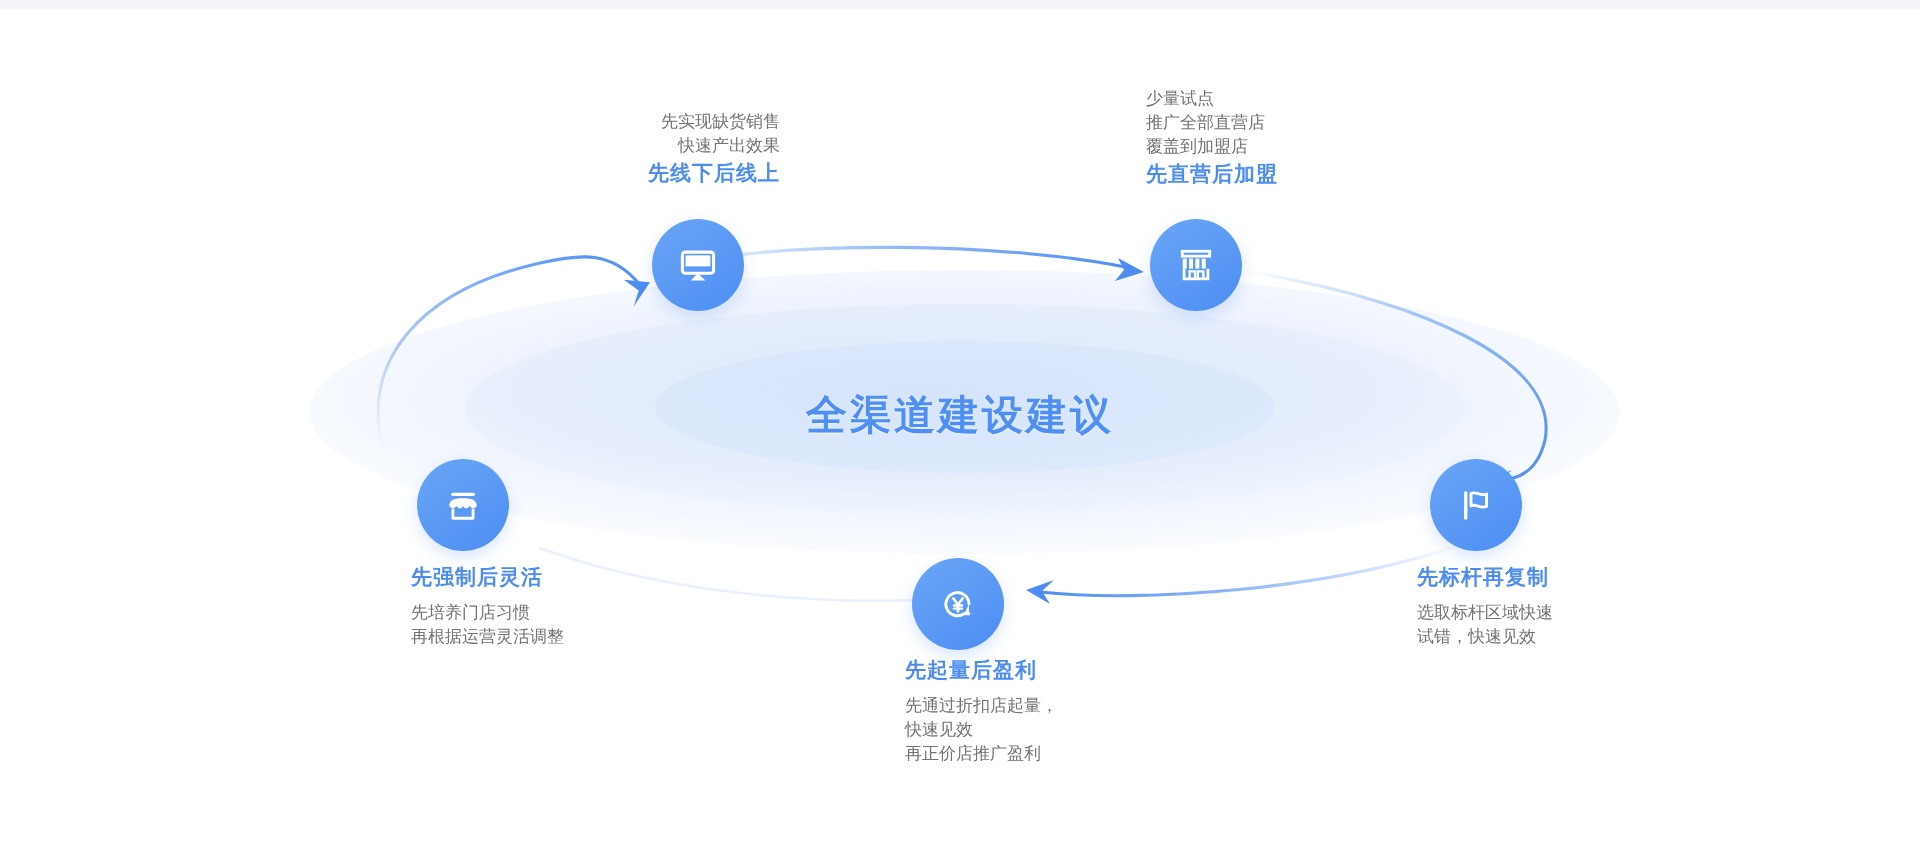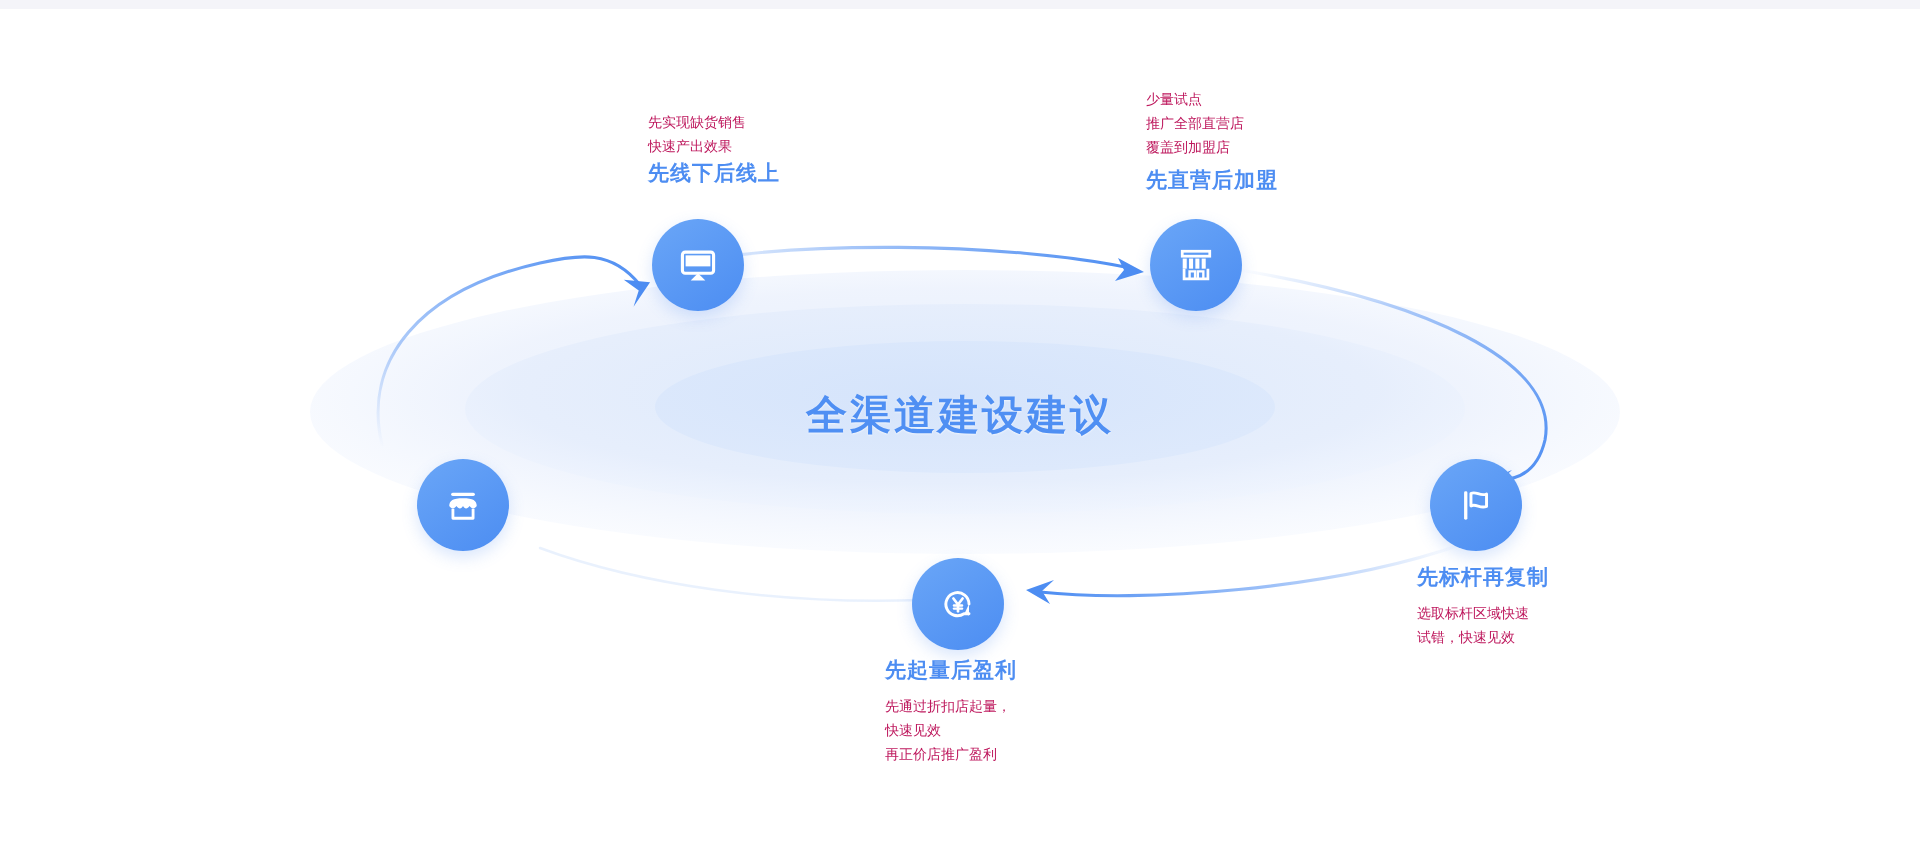--- a/index.html
+++ b/index.html
@@ -37,22 +37,22 @@
   .node-text { position:absolute; }
   .node-title {
     font-size:21px;
     font-weight:bold;
     color:#4d8df2;
     letter-spacing:1px;
     line-height:30px;
     white-space:nowrap;
   }
   .node-desc {
-    font-size:14px;
-    color:#be185d;
+    font-size:17px;
+    color:#737373;
     line-height:24px;
     white-space:nowrap;
   }
   .node-desc div { white-space:nowrap; }
 
   
   #center-title {
     position:absolute;
     left:0; top:388px; width:1920px;
     text-align:center;
@@ -145,21 +145,21 @@
 
   <div class="node-circle" style="left:652px; top:219px;">
     <span>
       <svg width="44" height="44" viewBox="0 0 48 48">
         <rect x="7" y="10" width="34" height="23" rx="3" ry="3" fill="none" stroke="#ffffff" stroke-width="3.4"></rect>
         <rect x="10.5" y="13.5" width="27" height="12" fill="#ffffff"></rect>
         <path d="M24 33 L32 41 L16 41 Z" fill="#ffffff"></path>
       </svg>
     </span>
   </div>
-  <div class="node-text" style="left:648px; top:110px;">
+  <div class="node-text" style="left:648px; top:110px;text-align:right;">
     <div class="node-desc">
       <div>先实现缺货销售</div>
       <div>快速产出效果</div>
     </div>
     <div class="node-title" style="">先线下后线上</div>
   </div>
 
   <div class="node-circle" style="left:1150px; top:219px;">
     <span>
       <svg width="44" height="44" viewBox="0 0 48 48">
@@ -173,21 +173,21 @@
         <path d="M26 39 L26 31 L32 31 L32 39" fill="none" stroke="#ffffff" stroke-width="2.6"></path>
       </svg>
     </span>
   </div>
   <div class="node-text" style="left:1146px; top:87px;">
     <div class="node-desc">
       <div>少量试点</div>
       <div>推广全部直营店</div>
       <div>覆盖到加盟店</div>
     </div>
-    <div class="node-title" style="margin-top:6px;">先直营后加盟</div>
+    <div class="node-title" style="margin-top:0;">先直营后加盟</div>
   </div>
 
   <div class="node-circle" style="left:1430px; top:459px;">
     <span>
       <svg width="44" height="44" viewBox="0 0 48 48">
         <rect x="11" y="9" width="3.6" height="31" rx="1.6" fill="#ffffff"></rect>
         <path d="M18.5 11.5 C24 8.5, 28.5 15, 35.5 12 L35.5 25.5 C28.5 28.5, 24 22, 18.5 25 Z" fill="none" stroke="#ffffff" stroke-width="3.2" stroke-linejoin="round"></path>
       </svg>
     </span>
   </div>
@@ -204,21 +204,21 @@
       <svg width="44" height="44" viewBox="0 0 48 48">
         <path d="M36 24 A12.6 12.6 0 1 0 30.5 34.6 L36 34.6" fill="none" stroke="#ffffff" stroke-width="3.2" stroke-linecap="round" stroke-linejoin="round"></path>
         <path d="M36 24 L36 36.5 L31 34.6 Z" fill="#ffffff"></path>
         <path d="M19 18 L24 24.6 L29 18" fill="none" stroke="#ffffff" stroke-width="2.9" stroke-linecap="round"></path>
         <path d="M24 24.6 L24 32" stroke="#ffffff" stroke-width="2.9" stroke-linecap="round"></path>
         <path d="M19.6 25.6 L28.4 25.6" stroke="#ffffff" stroke-width="2.6" stroke-linecap="round"></path>
         <path d="M19.6 29 L28.4 29" stroke="#ffffff" stroke-width="2.6" stroke-linecap="round"></path>
       </svg>
     </span>
   </div>
-  <div class="node-text" style="left:885px; top:655px;">
+  <div class="node-text" style="left:905px; top:655px;">
     <div class="node-title">先起量后盈利</div>
     <div class="node-desc" style="margin-top:9px;">
       <div>先通过折扣店起量，</div>
       <div>快速见效</div>
       <div>再正价店推广盈利</div>
     </div>
   </div>
 
   <div class="node-circle" style="left:417px; top:459px;">
     <span>
@@ -226,14 +226,21 @@
         <rect x="11" y="10.5" width="26" height="3.6" rx="1.8" fill="#ffffff"></rect>
         <path d="M9 25 C9 19, 13 16.5, 24 16.5 C35 16.5, 39 19, 39 25
                  C36.6 28.6, 33.6 28.6, 31.2 25
                  C28.8 28.6, 25.8 28.6, 24 25
                  C22.2 28.6, 19.2 28.6, 16.8 25
                  C14.4 28.6, 11.4 28.6, 9 25 Z" fill="#ffffff"></path>
         <path d="M13 28 L13 38.5 L35 38.5 L35 28" fill="none" stroke="#ffffff" stroke-width="3.1" stroke-linejoin="round"></path>
       </svg>
     </span>
   </div>
+  <div class="node-text" style="left:411px; top:562px;">
+    <div class="node-title">先强制后灵活</div>
+    <div class="node-desc" style="margin-top:9px;">
+      <div>先培养门店习惯</div>
+      <div>再根据运营灵活调整</div>
+    </div>
+  </div>
 
 </div>
 
 </body></html>

